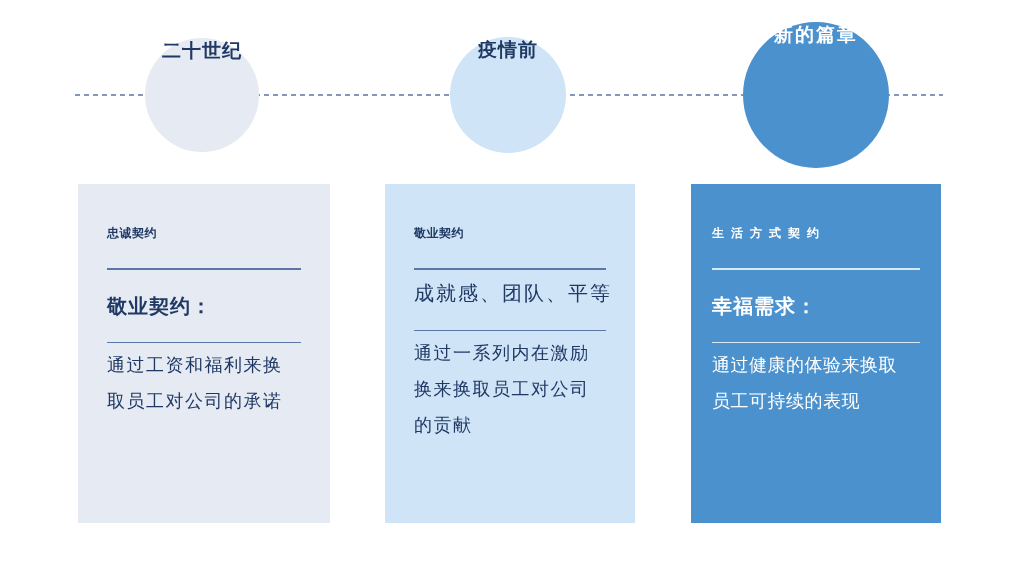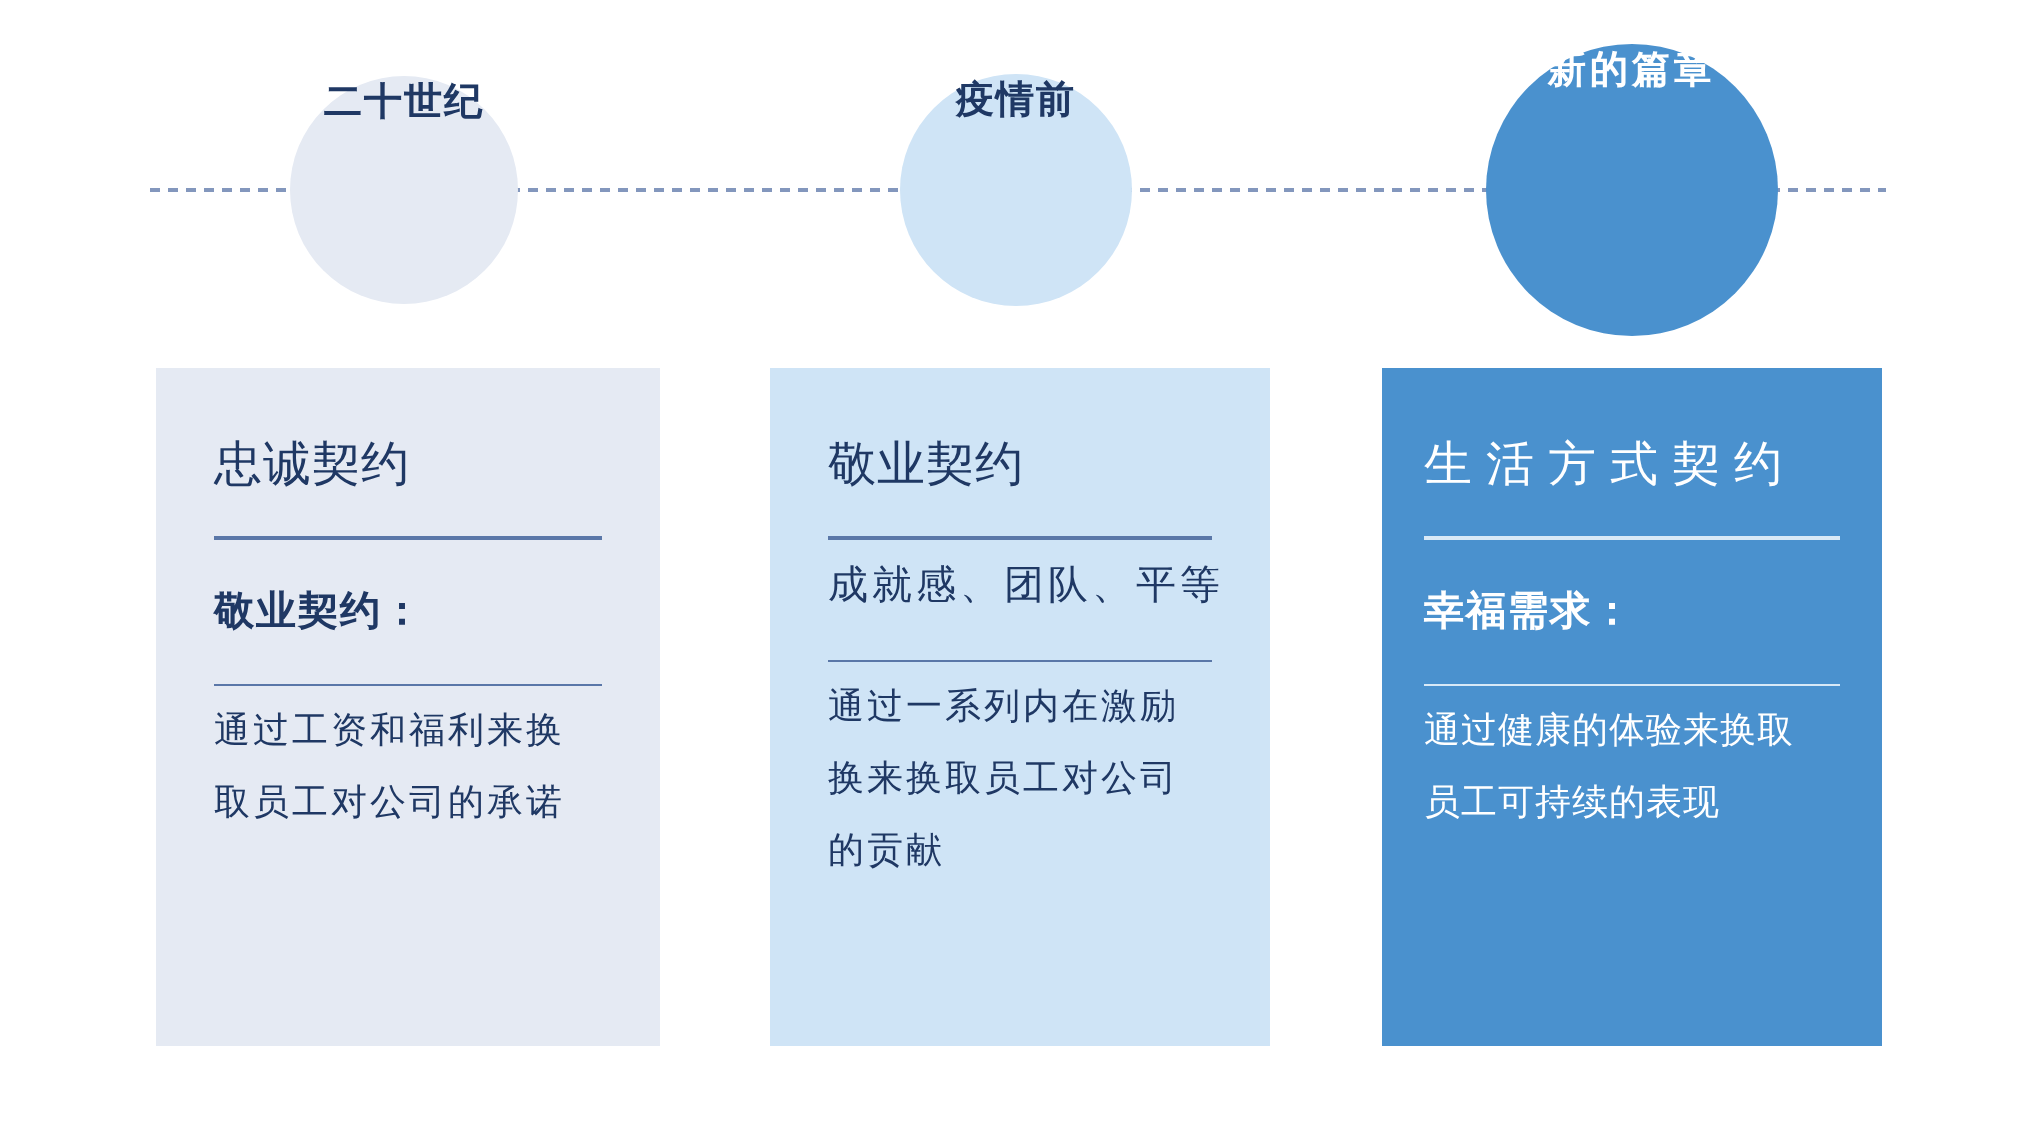--- a/index.html
+++ b/index.html
@@ -40,21 +40,21 @@
   .card{
     position:absolute; top:184px; height:339px;
     padding:36px 29px 0; color:var(--navy);
   }
   .card1{left:78px;  width:252px; background:var(--light);}
   .card2{left:385px; width:250px; background:var(--mid);}
   .card3{left:691px; width:250px; background:var(--accent); color:var(--white);
          padding-left:21px; padding-right:21px;}
 
   .card-title{
-    font-size:24px; font-weight:400; line-height:26px;
+    font-size:12px; font-weight:700; line-height:26px;
     letter-spacing:0.5px; white-space:pre;
   }
   .card3 .card-title{letter-spacing:7px;}
 
   .sep{height:1.5px; margin-top:22px; background:var(--sep); border:none;}
   .card3 .sep{background:var(--sep-light);}
 
   .needs-label{
     margin-top:22px; font-size:20px; font-weight:700;
     line-height:28px; letter-spacing:1px; white-space:pre;

